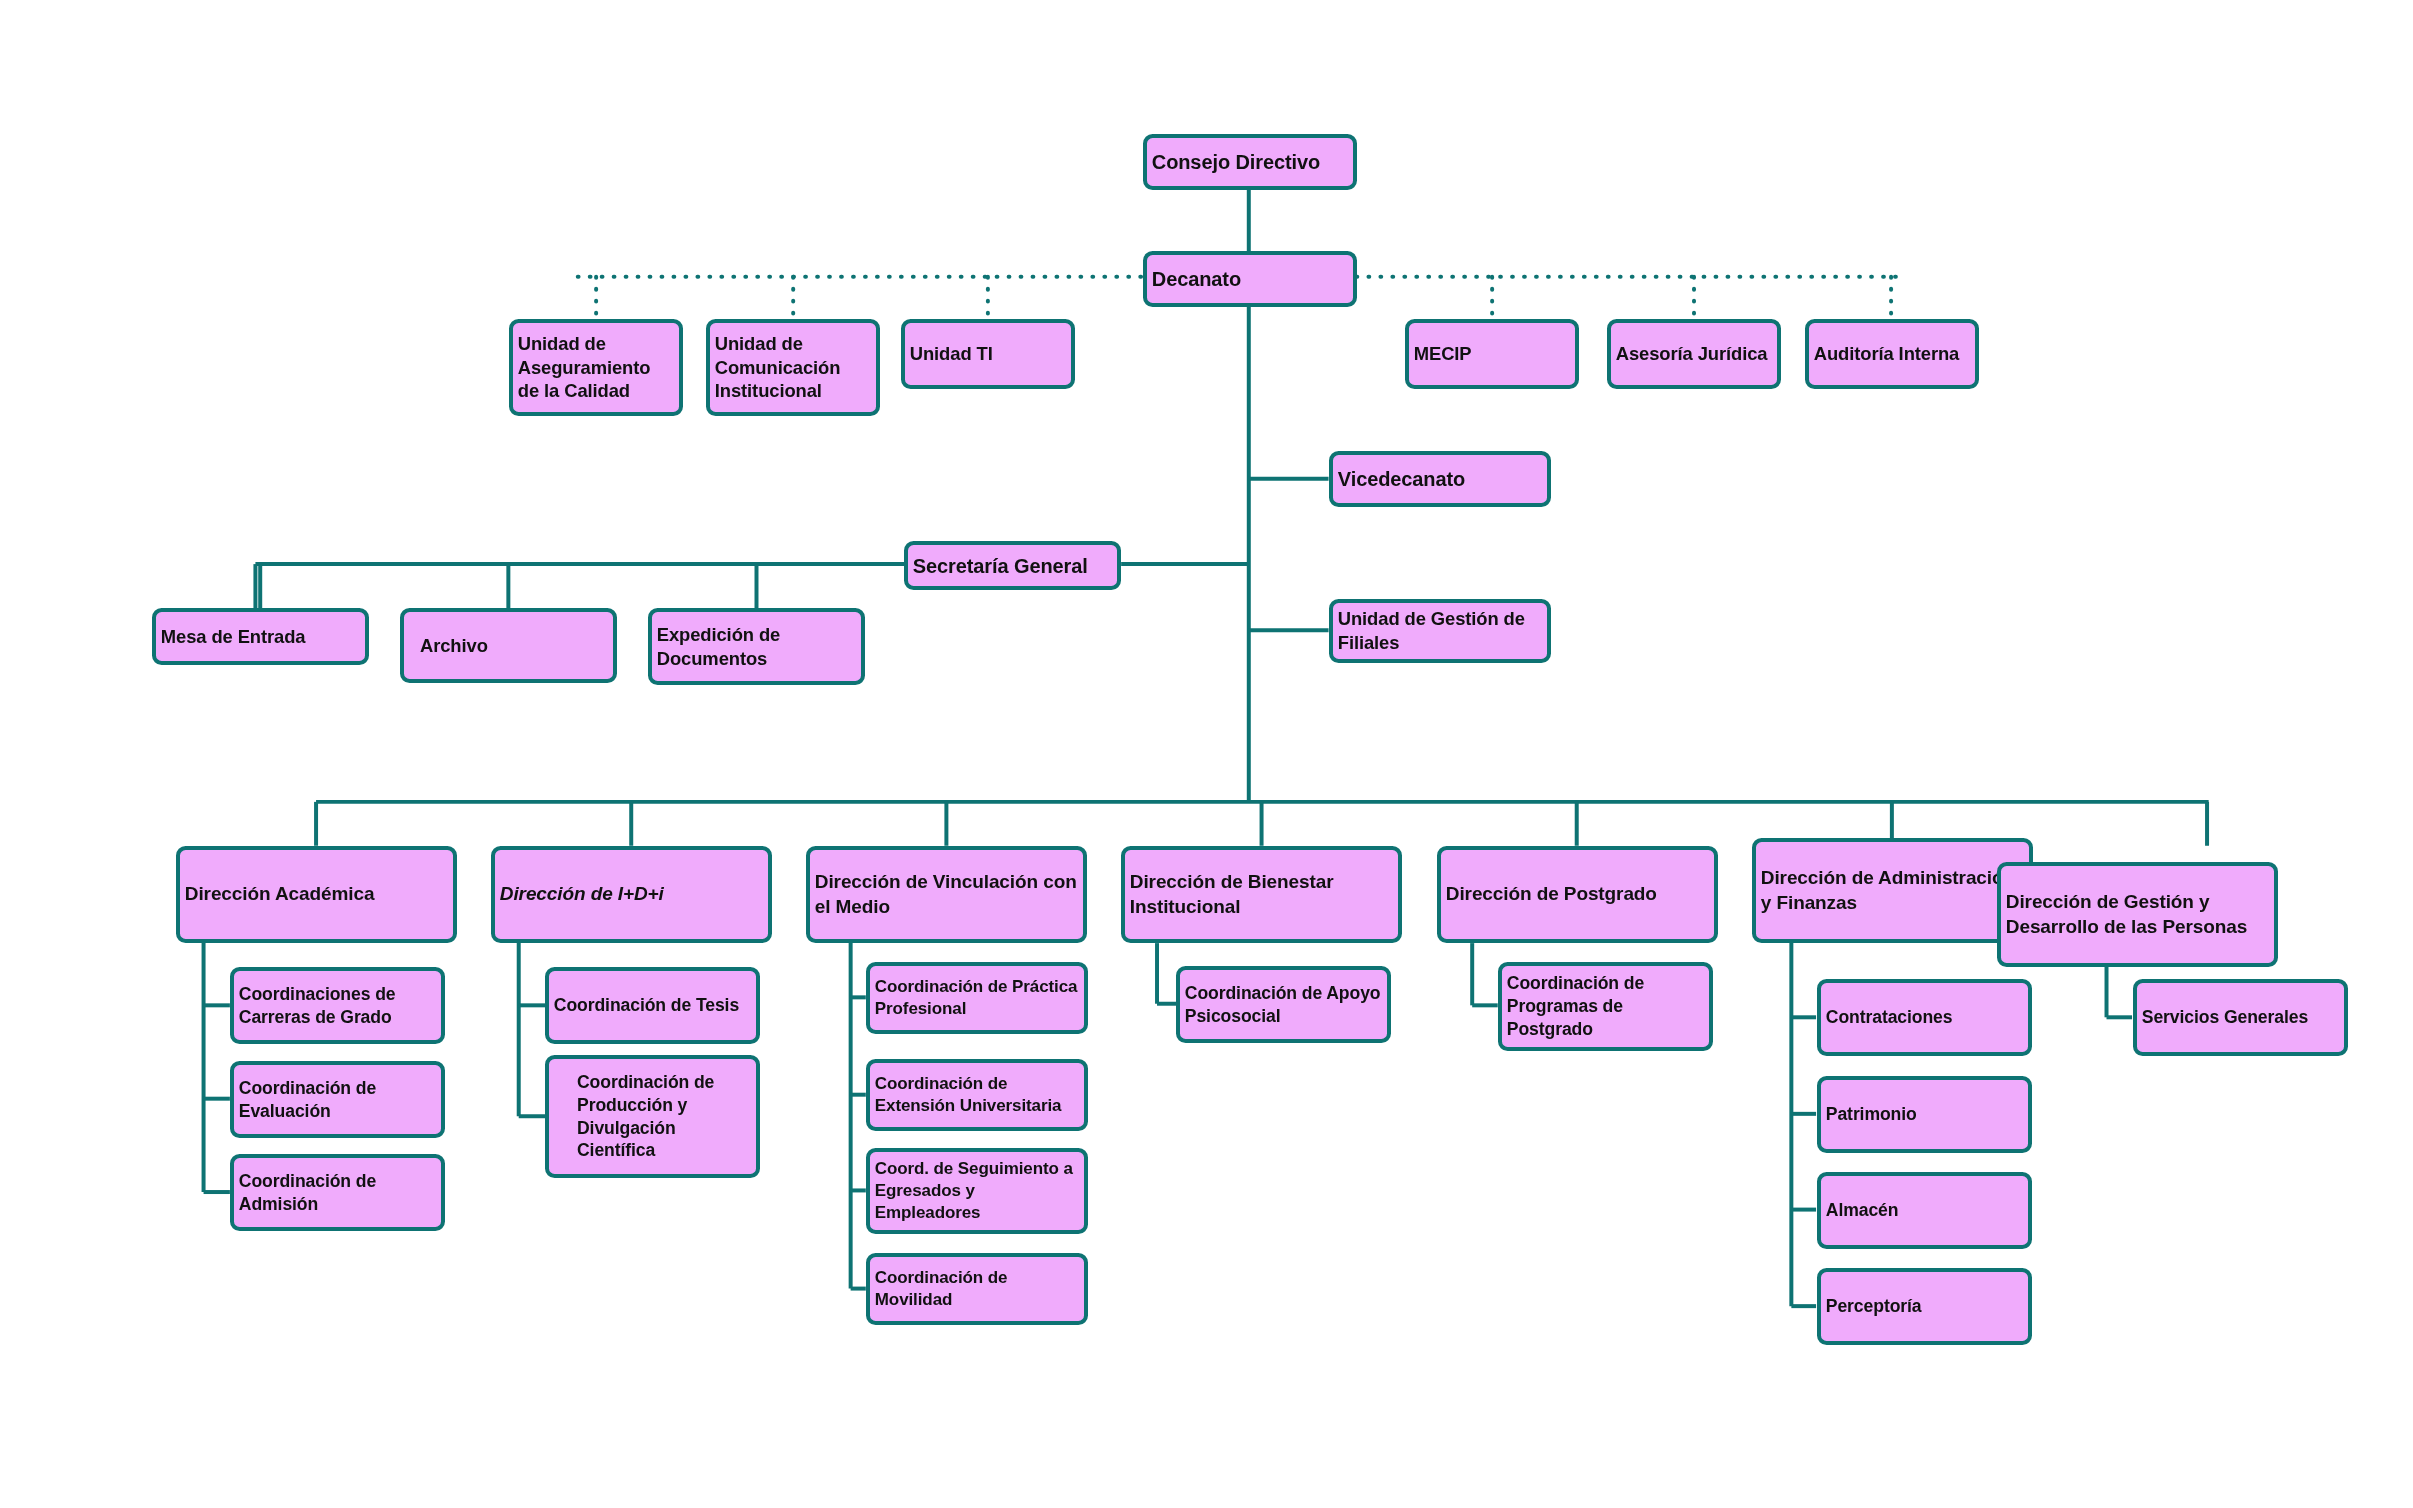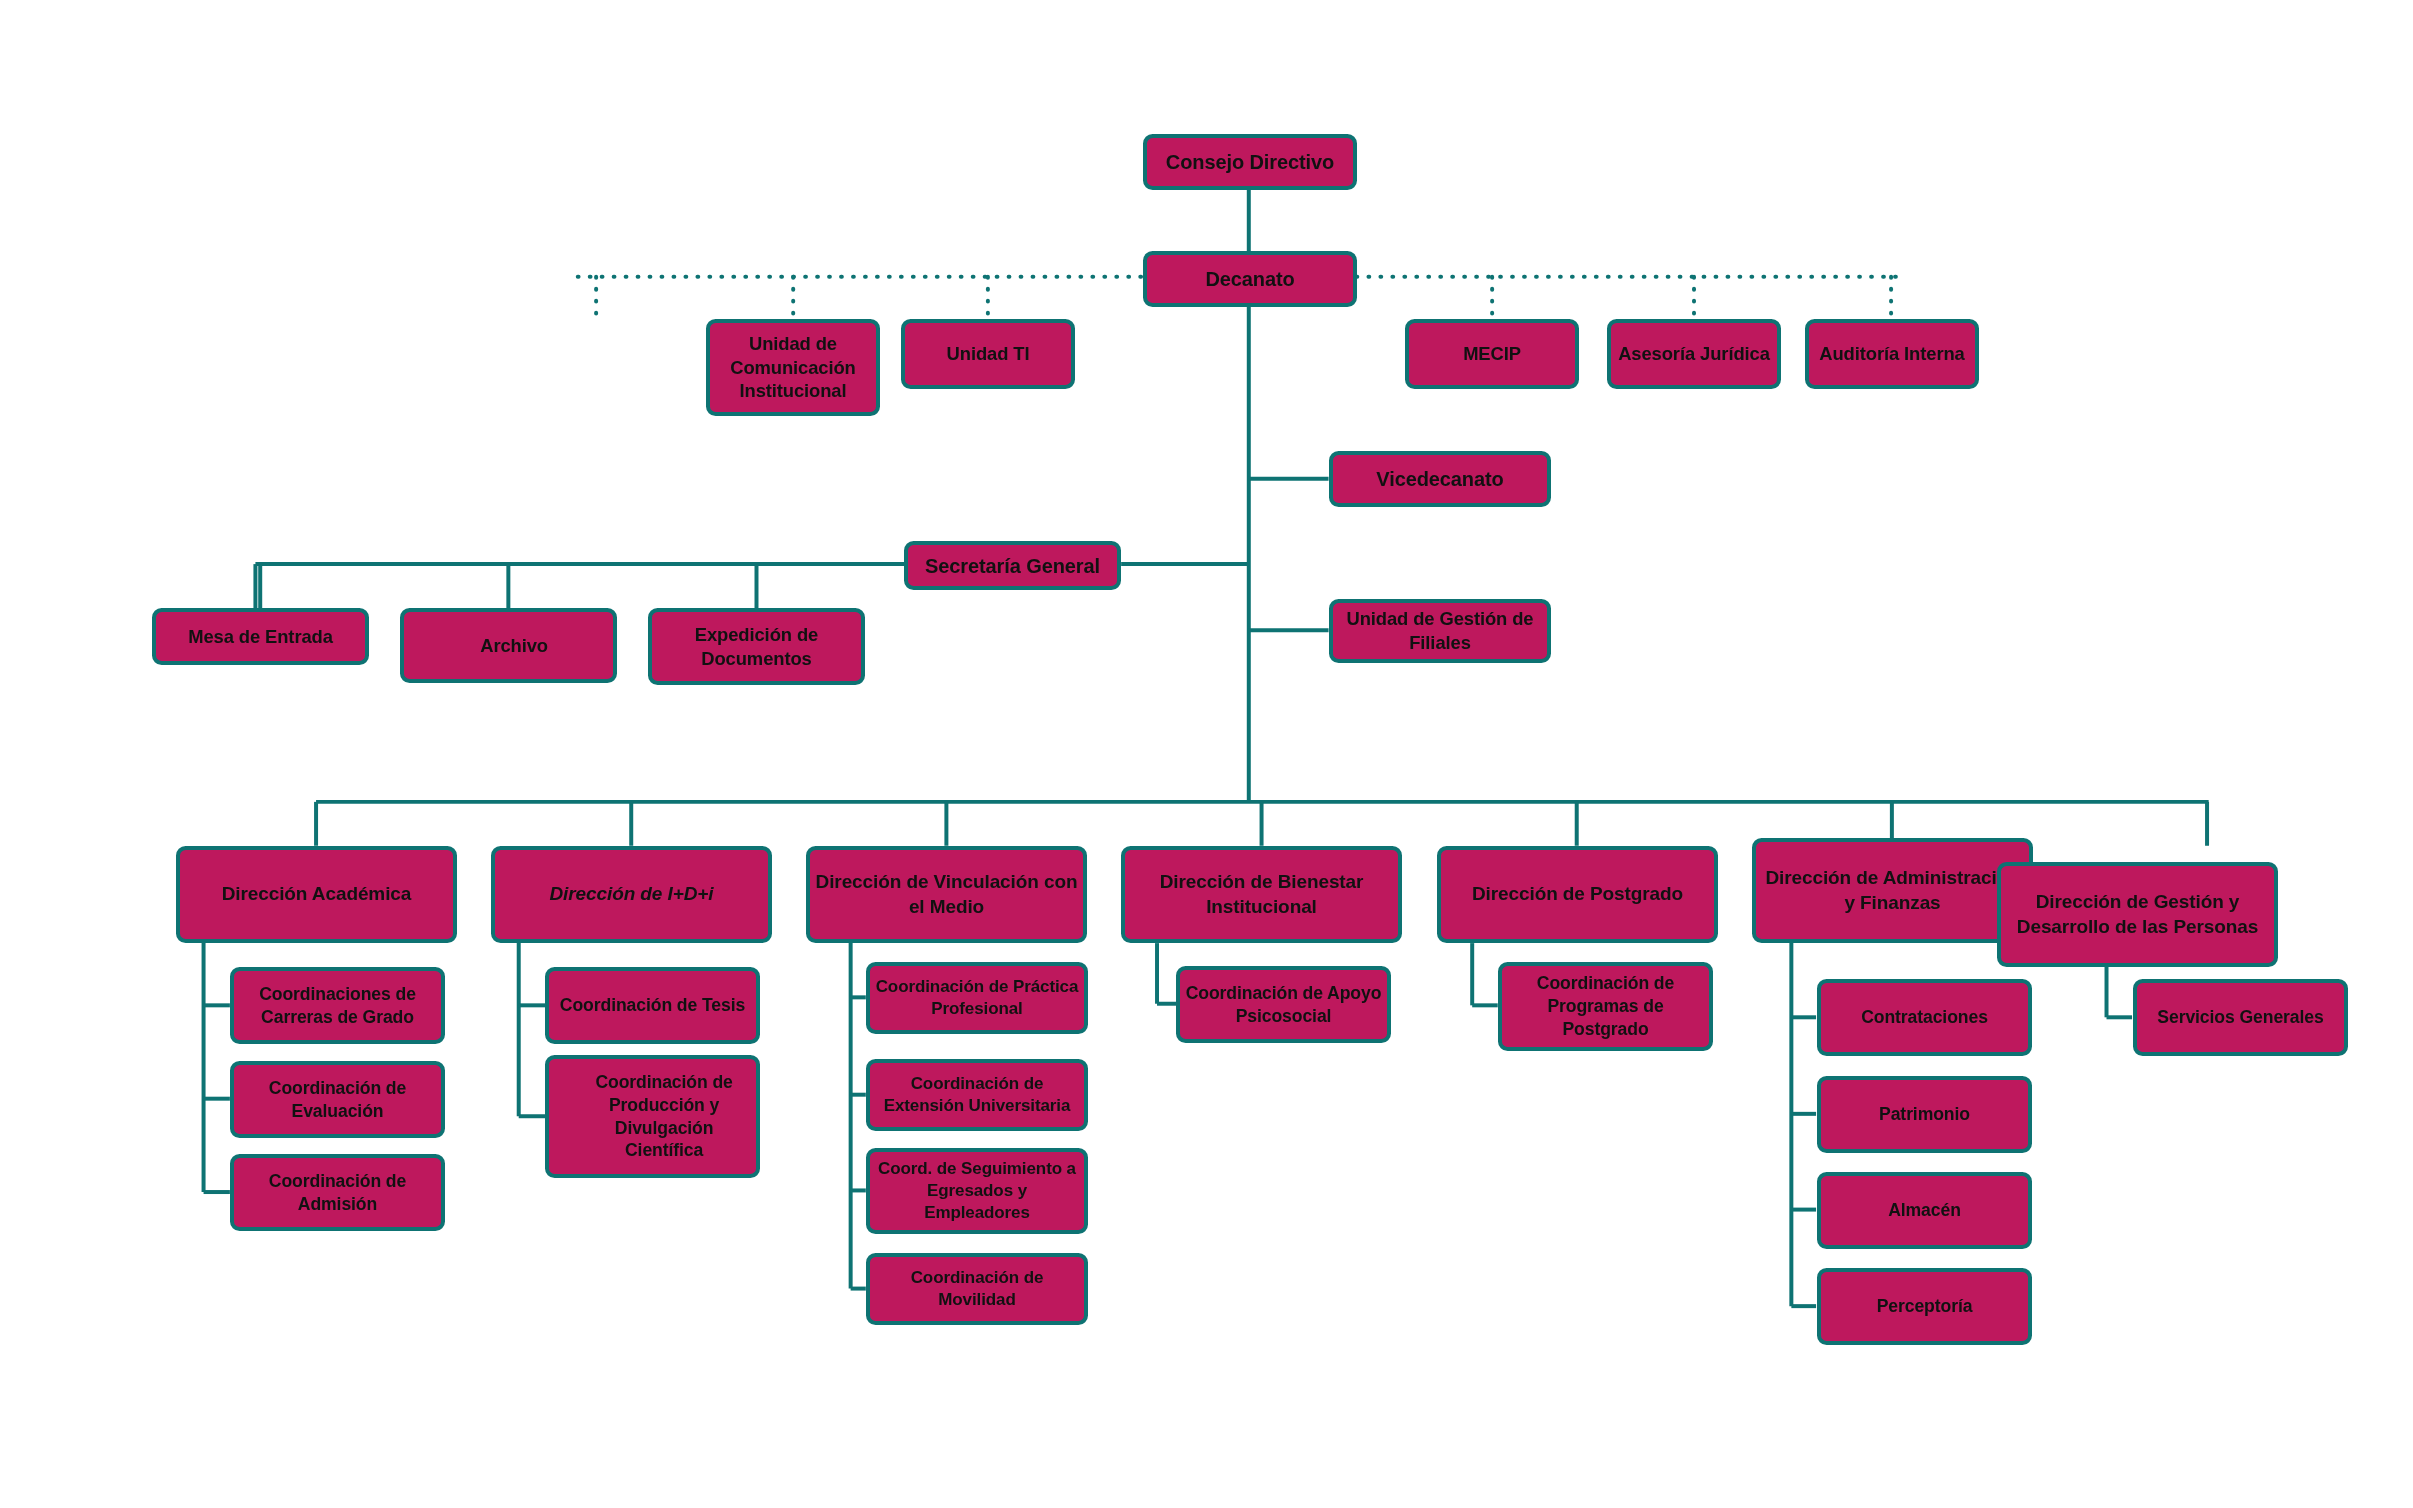--- a/index.html
+++ b/index.html
@@ -23,27 +23,27 @@
     left: 0;
     top: 0;
     width: 2413px;
     height: 1508px;
     pointer-events: none;
   }
   
   .node {
     position: absolute;
     box-sizing: border-box;
-    background: #be185d;
+    background: #f0abfc;
     border: 4px solid #0e7373;
     border-radius: 9.6px;
     display: flex;
     align-items: center;
     justify-content: center;
-    text-align: center;
+    text-align: left;
     color: #111111;
     font-weight: bold;
     line-height: 1.30;
     letter-spacing: -0.1px;
     padding: 1.6px 4.8px;
     z-index: 3;
   }
   .node span { display: block; width: 100%; }
   .t-root   { font-size: 20px; }
   .t-unit   { font-size: 18.4px; }
@@ -128,20 +128,23 @@
   </svg>
 
   <div class="node t-root" style="left:1143px; top:134px; width:214px; height:56px;">
     <span>Consejo Directivo</span>
   </div>
 
   <div class="node t-root" style="left:1143px; top:251px; width:214px; height:56px;">
     <span>Decanato</span>
   </div>
 
+  <div class="node t-unit" style="left:509px; top:319px; width:174px; height:97px;">
+    <span>Unidad de Aseguramiento de la Calidad</span>
+  </div>
 
   <div class="node t-unit" style="left:706px; top:319px; width:174px; height:97px;">
     <span>Unidad de Comunicación Institucional</span>
   </div>
 
   <div class="node t-unit" style="left:901px; top:319px; width:174px; height:70px;">
     <span>Unidad TI</span>
   </div>
 
   <div class="node t-unit" style="left:1405px; top:319px; width:174px; height:70px;">

